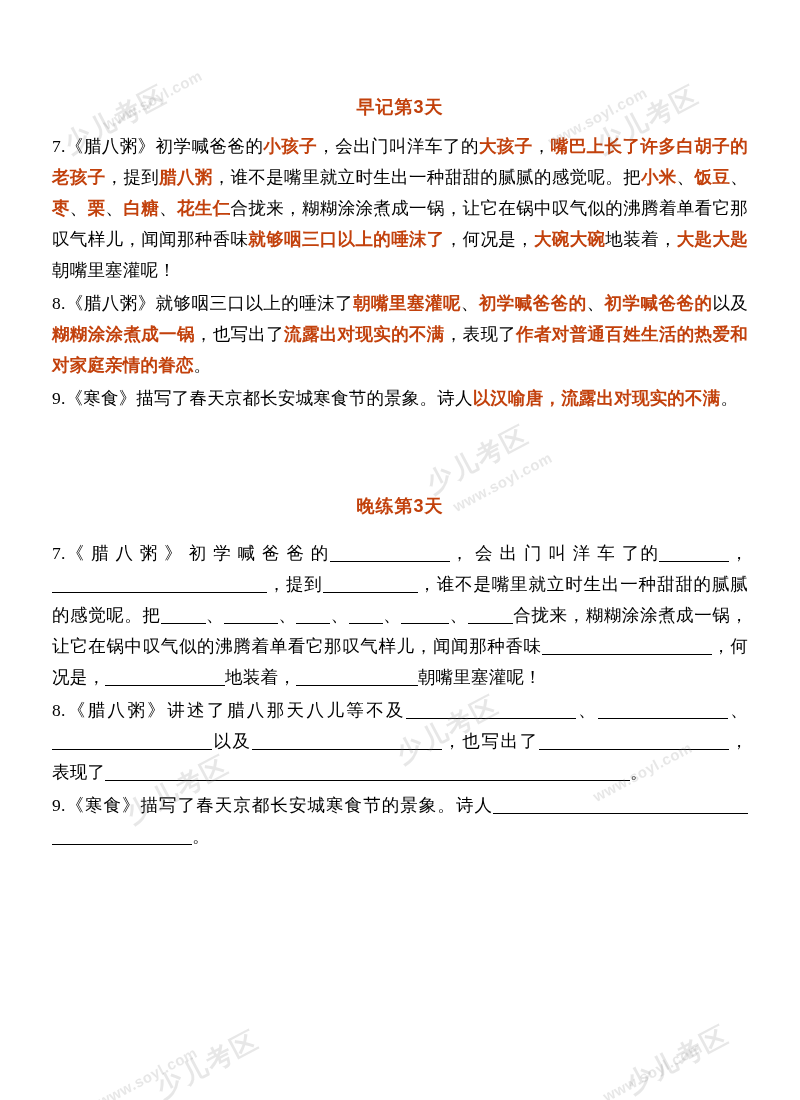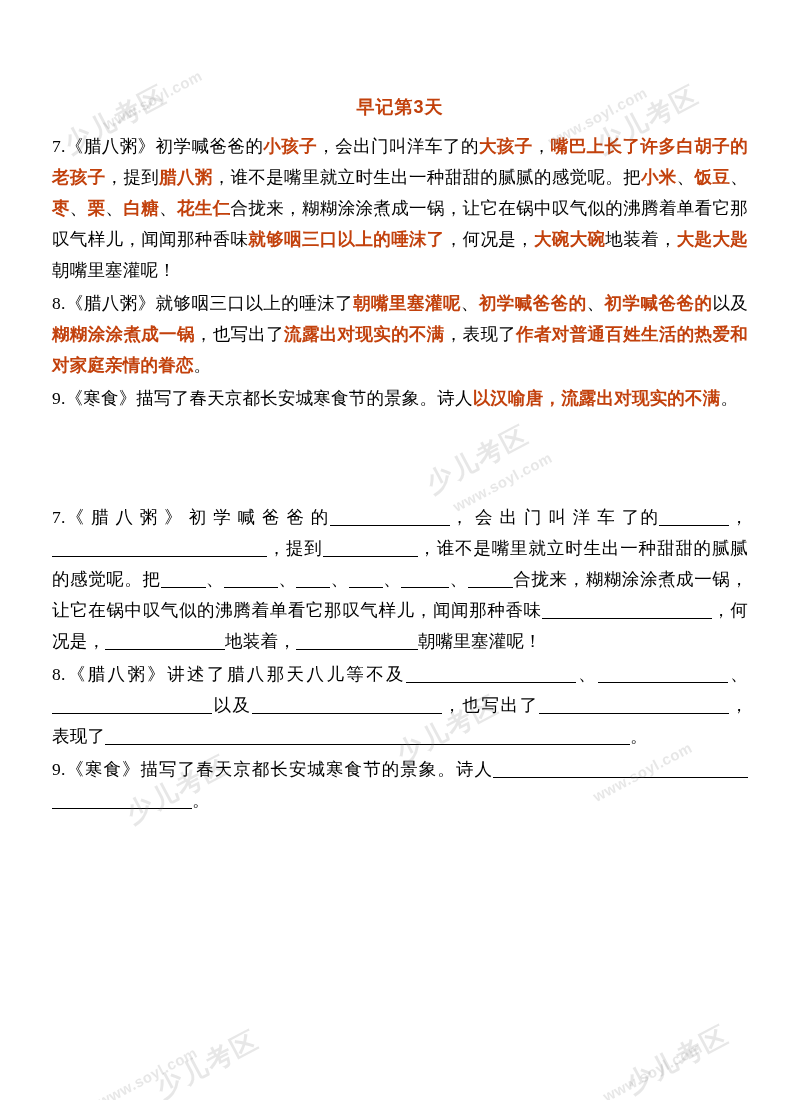--- a/index.html
+++ b/index.html
@@ -85,20 +85,21 @@
 <div class="page">
 
   <h2 class="section-title">早记第3天</h2>
 
   <p class="para"><span id="m7"><span>7.</span><span>《腊八粥》初学喊爸爸的</span><span class="red">小孩子</span><span>，会出门叫洋车了的</span><span class="red">大孩子</span><span>，</span><span class="red">嘴巴上长了许多白胡子的老孩子</span><span>，提到</span><span class="red">腊八粥</span><span>，谁不是嘴里就立时生出一种甜甜的腻腻的感觉呢。把</span><span class="red">小米</span><span>、</span><span class="red">饭豆</span><span>、</span><span class="red">枣</span><span>、</span><span class="red">栗</span><span>、</span><span class="red">白糖</span><span>、</span><span class="red">花生仁</span><span>合拢来，糊糊涂涂煮成一锅，让它在锅中叹气似的沸腾着单看它那叹气样儿，闻闻那种香味</span><span class="red">就够咽三口以上的唾沫了</span><span>，何况是，</span><span class="red">大碗大碗</span><span>地装着，</span><span class="red">大匙大匙</span><span>朝嘴里塞灌呢！</span></span></p>
   <p class="para"><span id="m8"><span>8.</span><span>《腊八粥》就够咽三口以上的唾沫了</span><span class="red">朝嘴里塞灌呢</span><span>、</span><span class="red">初学喊爸爸的</span><span>、</span><span class="red">初学喊爸爸的</span><span>以及</span><span class="red">糊糊涂涂煮成一锅</span><span>，也写出了</span><span class="red">流露出对现实的不满</span><span>，表现了</span><span class="red">作者对普通百姓生活的热爱和对家庭亲情的眷恋</span><span>。</span></span></p>
   <p class="para"><span id="m9"><span>9.</span><span>《寒食》描写了春天京都长安城寒食节的景象。诗人</span><span class="red">以汉喻唐，流露出对现实的不满</span><span>。</span></span></p>
 
   <div style="height:78px;"></div>
 
+  <h2 class="section-title">晚练第3天</h2>
 
   <div style="height:8px;"></div>
 
   <p class="para">
     <span>7.《 腊 八 粥 》 初 学 喊 爸 爸 的</span><span class="blank" style="width:120px;"></span><span>， 会 出 门 叫 洋 车 了</span><span>的</span><span class="blank" style="width:70px;"></span><span>，</span><span class="blank" style="width:215px;"></span><span>，提到</span><span class="blank" style="width:95px;"></span><span>，谁不是嘴里就立时</span><span>生出一种甜甜的腻腻的感觉呢。把</span><span class="blank" style="width:45px;"></span>、<span class="blank" style="width:54px;"></span>、<span class="blank" style="width:34px;"></span>、<span class="blank" style="width:34px;"></span>、<span class="blank" style="width:48px;"></span>、<span class="blank" style="width:45px;"></span><span>合拢来，糊糊涂涂煮成一锅，让它在锅中叹气似的沸腾着单看它那叹气</span><span>样儿，闻闻那种香味</span><span class="blank" style="width:170px;"></span><span>，何况是，</span><span class="blank" style="width:120px;"></span><span>地装着，</span><span class="blank" style="width:122px;"></span><span>朝嘴里塞灌呢！</span>
   </p>
 
   <p class="para">
     <span>8.《腊八粥》讲述了腊八那天八儿等不及</span><span class="blank" style="width:170px;"></span><span>、</span><span class="blank" style="width:130px;"></span><span>、</span><span class="blank" style="width:160px;"></span><span>以及</span><span class="blank" style="width:190px;"></span><span>，也写出了</span><span class="blank" style="width:190px;"></span><span>，</span><span>表现了</span><span class="blank" style="width:525px;"></span><span>。</span>
   </p>

